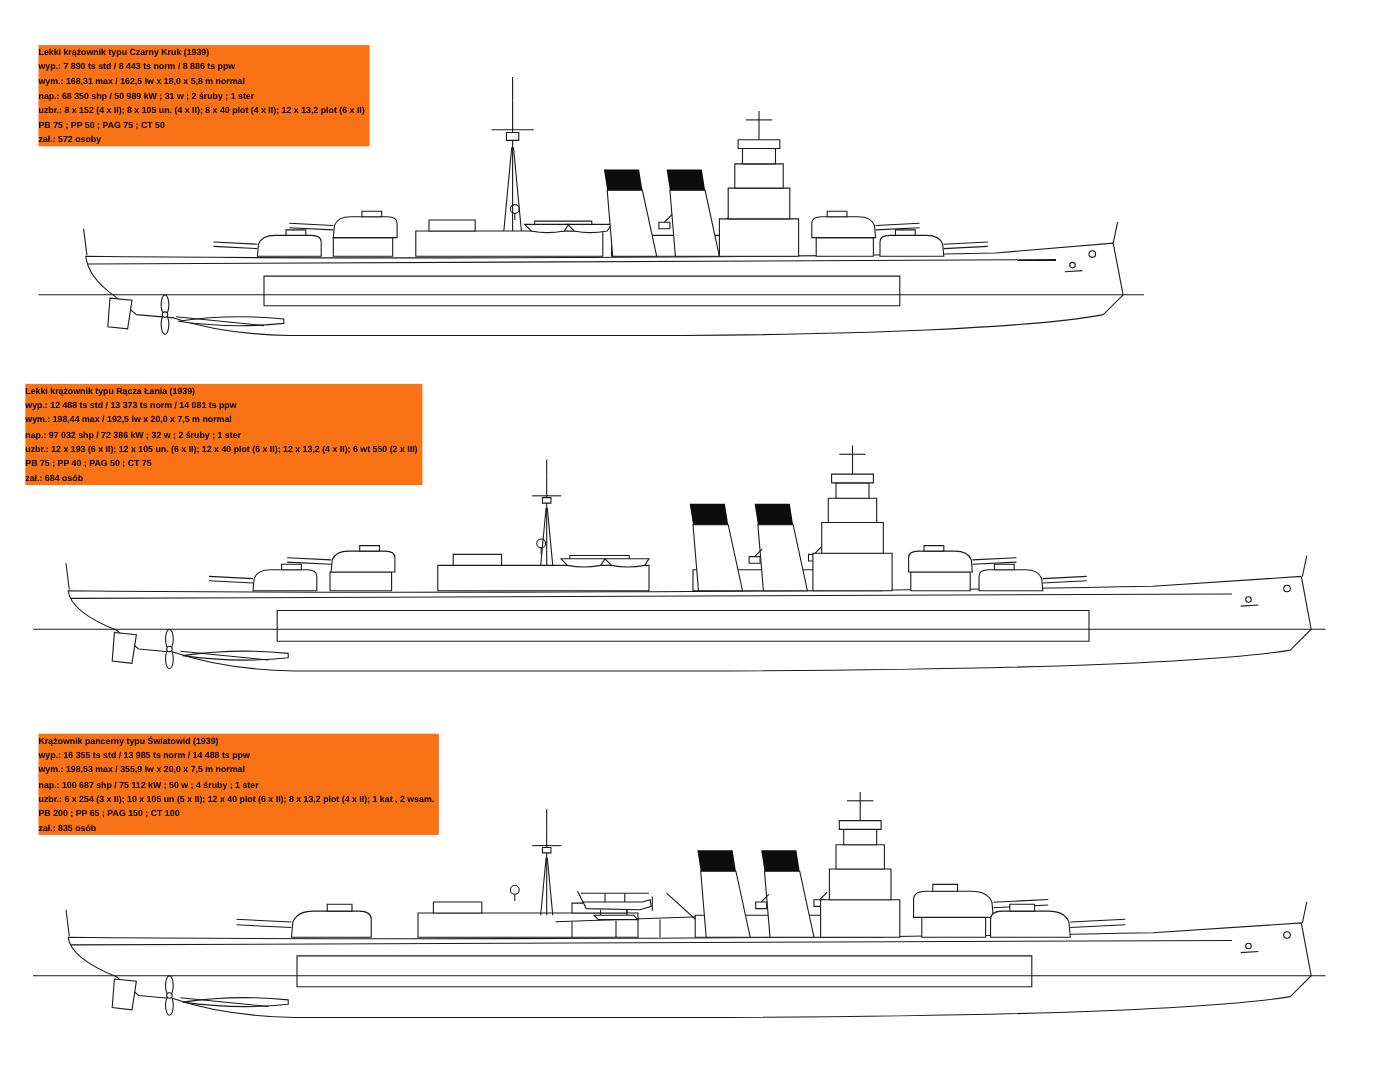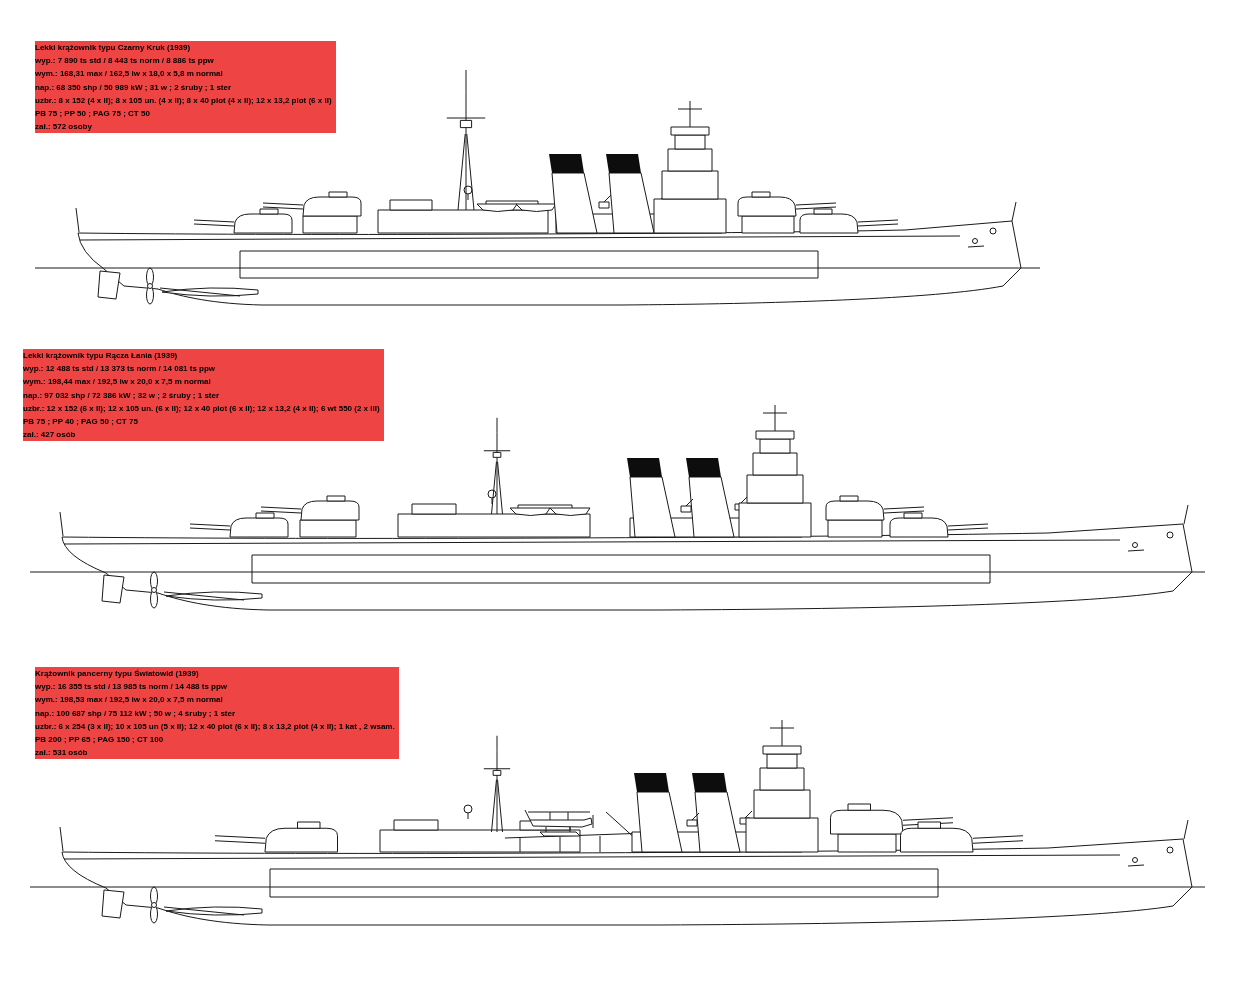--- a/index.html
+++ b/index.html
@@ -9,21 +9,21 @@
     background:#fff;
     overflow:hidden;
     font-family:"Liberation Sans", sans-serif;
   }
   .drawings{
     position:absolute;left:0;top:0;width:1250px;height:981px;
   }
   svg *{vector-effect:non-scaling-stroke;}
   .specs{
     position:absolute;
-    background:#ef4444;
+    background:#f97316;
     color:#000;
     font-size:8px;
     font-weight:bold;
     line-height:13.2px;
     letter-spacing:0;
     white-space:nowrap;
     padding-right:4px;
   }
 </style>
 </head>
@@ -233,28 +233,28 @@
     <div class="l">uzbr.: 8 x 152 (4 x II); 8 x 105 un. (4 x II); 8 x 40 plot (4 x II); 12 x 13,2 plot (6 x II)</div>
     <div class="l">PB 75 ; PP 50 ; PAG 75 ; CT 50</div>
     <div class="l">zał.: 572 osoby</div>
   </div>
 
   <div class="specs" style="left:23px; top:349px">
     <div class="t">Lekki krążownik typu Rącza Łania (1939)</div>
     <div class="l">wyp.: 12 488 ts std / 13 373 ts norm / 14 081 ts ppw</div>
     <div class="l">wym.: 198,44 max / 192,5 lw x 20,0 x 7,5 m normal</div>
     <div class="l">nap.: 97 032 shp / 72 386 kW ; 32 w ; 2 śruby ; 1 ster</div>
-    <div class="l">uzbr.: 12 x 152 (6 x II); 12 x 105 un. (6 x II); 12 x 40 plot (6 x II); 12 x 13,2 (4 x II); 6 wt 550 (2 x III)</div>
+    <div class="l">uzbr.: 12 x 193 (6 x II); 12 x 105 un. (6 x II); 12 x 40 plot (6 x II); 12 x 13,2 (4 x II); 6 wt 550 (2 x III)</div>
     <div class="l">PB 75 ; PP 40 ; PAG 50 ; CT 75</div>
-    <div class="l">zał.: 427 osób</div>
+    <div class="l">zał.: 684 osób</div>
   </div>
 
   <div class="specs" style="left:35px; top:667px">
     <div class="t">Krążownik pancerny typu Światowid (1939)</div>
     <div class="l">wyp.: 16 355 ts std / 13 985 ts norm / 14 488 ts ppw</div>
-    <div class="l">wym.: 198,53 max / 192,5 lw x 20,0 x 7,5 m normal</div>
+    <div class="l">wym.: 198,53 max / 355,9 lw x 20,0 x 7,5 m normal</div>
     <div class="l">nap.: 100 687 shp / 75 112 kW ; 50 w ; 4 śruby ; 1 ster</div>
     <div class="l">uzbr.: 6 x 254 (3 x II); 10 x 105 un (5 x II); 12 x 40 plot (6 x II); 8 x 13,2 plot (4 x II); 1 kat , 2 wsam.</div>
     <div class="l">PB 200 ; PP 65 ; PAG 150 ; CT 100</div>
-    <div class="l">zał.: 531 osób</div>
+    <div class="l">zał.: 835 osób</div>
   </div>
 
 </div>
 
 </body></html>

